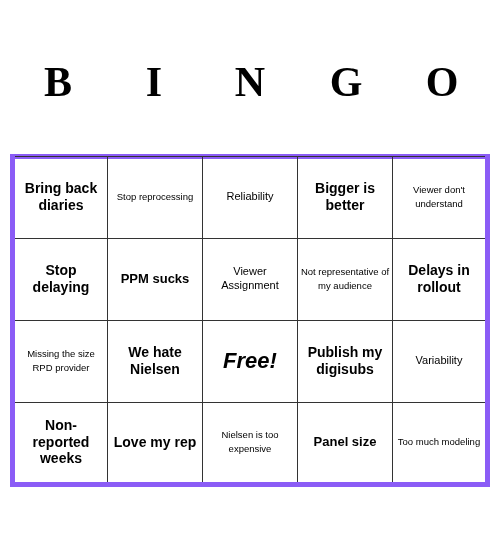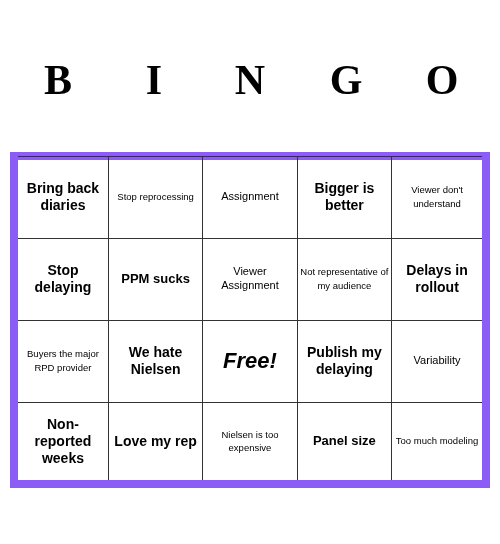--- a/index.html
+++ b/index.html
@@ -28,21 +28,21 @@
     .bingo-title span {
       font-size: 42px;
       font-weight: bold;
       width: 20%;
       text-align: center;
       font-family: Georgia, serif;
     }
     .bingo-grid {
       width: 100%;
       border-collapse: collapse;
-      border: 8px solid #8b5cf6;
+      border: 5px solid #8b5cf6;
       margin-top: 44px;
     }
     .bingo-grid td {
       border: 1.5px solid #333;
       text-align: center;
       vertical-align: middle;
       padding: 3px 2px;
       width: 20%;
       height: 82px;
       font-size: 11px;
@@ -82,36 +82,36 @@
     </div>
   <table class="bingo-grid">
     <thead>
       <tr>
       </tr>
     </thead>
     <tbody id="grid-body">
     <tr>
           <td><span class="cell-medium">Bring back diaries</span></td>
           <td><span class="cell-small">Stop reprocessing</span></td>
-          <td><span>Assignment</span></td>
+          <td><span>Reliability</span></td>
           <td><span class="cell-medium">Bigger is better</span></td>
           <td><span class="cell-small">Viewer don't understand</span></td>
         </tr>
         <tr>
           <td><span class="cell-medium">Stop delaying</span></td>
           <td><span class="cell-large">PPM sucks</span></td>
           <td><span>Viewer Assignment</span></td>
           <td><span class="cell-small">Not representative of my audience</span></td>
           <td><span class="cell-medium">Delays in rollout</span></td>
         </tr>
         <tr>
-          <td><span class="cell-small">Buyers the major RPD provider</span></td>
+          <td><span class="cell-small">Missing the size RPD provider</span></td>
           <td><span class="cell-medium">We hate Nielsen</span></td>
           <td><span class="cell-free">Free!</span></td>
-          <td><span class="cell-medium">Publish my delaying</span></td>
+          <td><span class="cell-medium">Publish my digisubs</span></td>
           <td><span>Variability</span></td>
         </tr>
         <tr>
           <td><span class="cell-medium">Non-reported weeks</span></td>
           <td><span class="cell-medium">Love my rep</span></td>
           <td><span class="cell-small">Nielsen is too expensive</span></td>
           <td><span class="cell-large">Panel size</span></td>
           <td><span class="cell-small">Too much modeling</span></td>
         </tr>
       </tbody>

